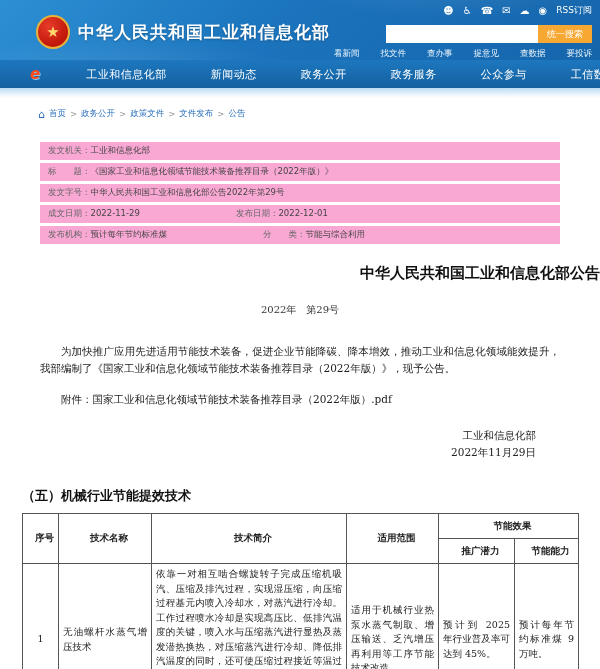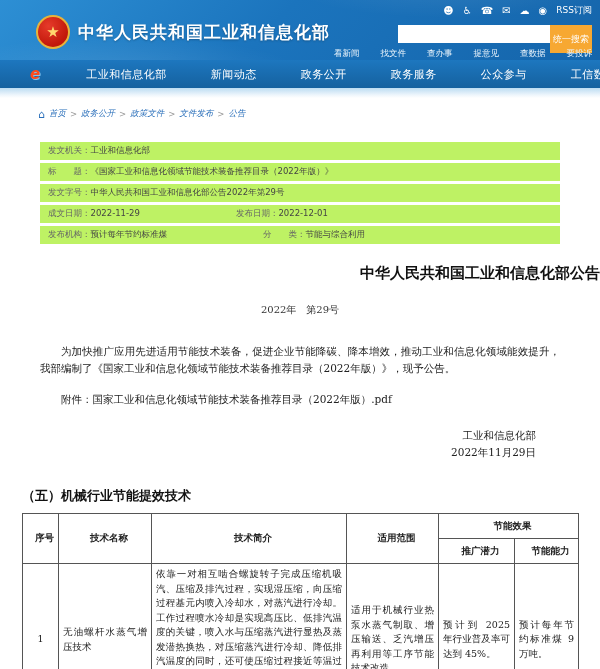--- a/index.html
+++ b/index.html
@@ -21,44 +21,44 @@
   .emblem { width:34px; height:34px; border-radius:50%;
     background:radial-gradient(circle at 35% 30%, #e63b2a 0%, #c1170a 70%);
     border:2px solid #e8b33a; color:#ffd76e; display:flex; align-items:center; justify-content:center;
     font-size:15px; }
   .brand-text .cn { color:#fff; font-size:17px; font-weight:bold; letter-spacing:1px;
     text-shadow:0 1px 2px rgba(0,0,0,.25); }
   .brand-text .en { color:#dceefc; font-size:6.5px; margin-top:2px; letter-spacing:.2px; }
   .search-area { position:absolute; top:25px; right:8px; display:flex; z-index:2; }
   .search-input { width:152px; height:18px; border:none; background:#fff; outline:none;
     font-size:9px; padding:0 4px; }
-  .search-btn { height:28px; padding:0 3px; border:none; background:#f7a832; color:#fff;
+  .search-btn { height:18px; padding:0 9px; border:none; background:#f7a832; color:#fff;
     font-size:9px; cursor:pointer; }
   .quick-links { position:absolute; top:48px; right:8px; display:flex; gap:21px; z-index:2; }
   .quick-links span { color:#eaf4fc; font-size:8.5px; cursor:pointer; }
 
   
   .nav { position:relative; height:28px; background:linear-gradient(180deg,#1d77bf,#15619f);
     display:flex; align-items:center; padding:0 30px; gap:0; }
   .nav .elogo { color:#ff4a1a; font-weight:bold; font-size:15px; font-style:italic;
     margin-right:24px; text-shadow:1px 1px 0 #7ec3f0; }
   .nav .nav-item { color:#fff; font-size:11px; letter-spacing:.5px; cursor:pointer;
     margin-right:0; flex:0 0 auto; padding:0 22px; white-space:nowrap; }
   .wave-strip { height:10px; background:linear-gradient(180deg,#bcdcf2,#eef6fc 70%,#fff); }
 
   
   .breadcrumb { display:flex; align-items:center; gap:4px; margin:10px 0 0 38px;
     font-size:8.5px; color:#888; }
   .breadcrumb .home-ic { color:#2a6fba; font-size:11px; line-height:9px; cursor:pointer; }
-  .breadcrumb a { color:#2a6fba; text-decoration:none; cursor:pointer;font-style:italic; }
+  .breadcrumb a { color:#2a6fba; text-decoration:none; cursor:pointer; }
   .breadcrumb .sep { color:#999; }
 
   
   .meta { margin:22px 40px 0 40px; }
-  .meta-row { background:#bef264; margin-bottom:3px; padding:3px 8px; font-size:8.5px;
+  .meta-row { background:#f9a8d4; margin-bottom:3px; padding:3px 8px; font-size:8.5px;
     color:#555; display:flex; }
   .meta-row .pair { display:flex; }
   .meta-row .pair.second { margin-left:96px; }
   .meta-row .lab { color:#666; white-space:pre; }
   .meta-row .val { color:#444; }
 
   
   .doc { font-family:"DejaVu Serif","Liberation Serif",serif; color:#222; }
   .doc-title { text-align:right; font-size:15px; font-weight:bold; margin-top:20px; color:#111; }
   .doc-issue { text-align:center; font-size:10px; margin-top:20px; color:#333; white-space:pre; }

